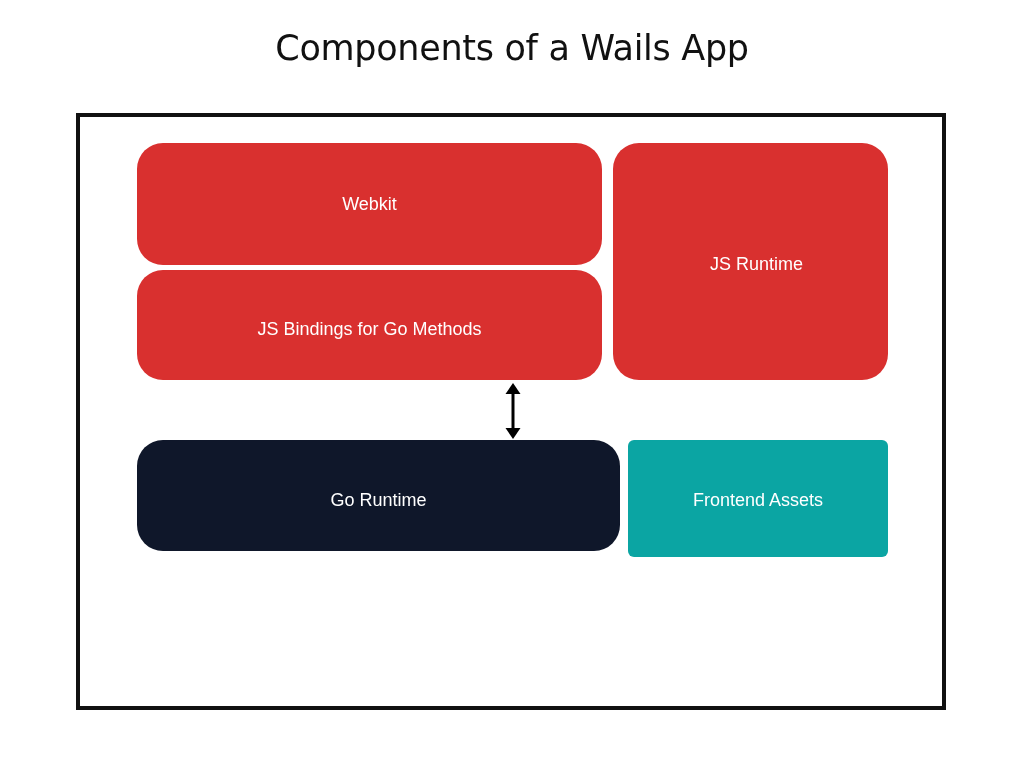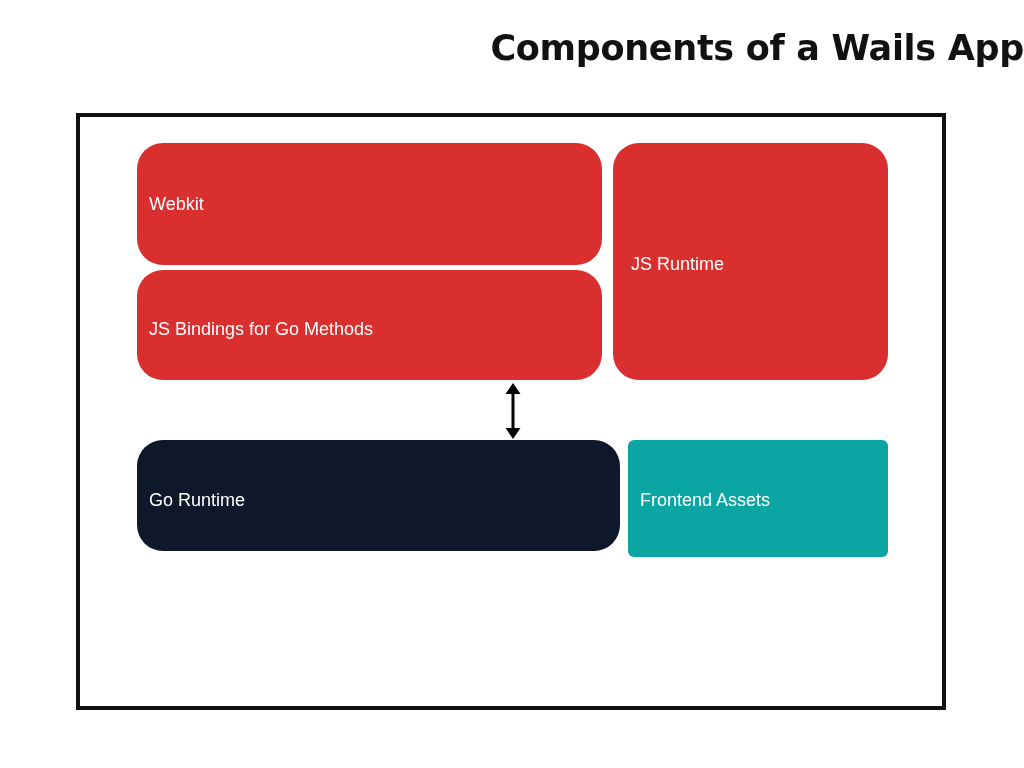--- a/index.html
+++ b/index.html
@@ -22,23 +22,23 @@
     width: 1024px;
     height: 768px;
   }
 
   
   .diagram-title {
     position: absolute;
     left: 0;
     top: 28px;
     width: 1024px;
-    text-align: right;
+    text-align: center;
     font-size: 35px;
-    font-weight: bold;
+    font-weight: normal;
     color: #111111;
     letter-spacing: -0.3px;
     font-family: "DejaVu Sans", "Liberation Sans", sans-serif;
     white-space: nowrap;
   }
 
   
   .outer-frame {
     position: absolute;
     left: 76px;
@@ -56,26 +56,26 @@
     border-radius: 26px;
     color: #ffffff;
     font-size: 18px;
     font-weight: normal;
     box-sizing: border-box;
   }
   .block-label {
     position: absolute;
     left: 0;
     width: 100%;
+    text-align: center;
     color: #ffffff;
     font-size: 18px;
     line-height: 20px;
     white-space: nowrap;
     font-family: "Liberation Sans", "DejaVu Sans", sans-serif;
-    margin-left: 12px;
   }
 
   
   .connector-arrow {
     position: absolute;
     left: 495px;
     top: 380px;
     width: 36px;
     height: 62px;
   }

